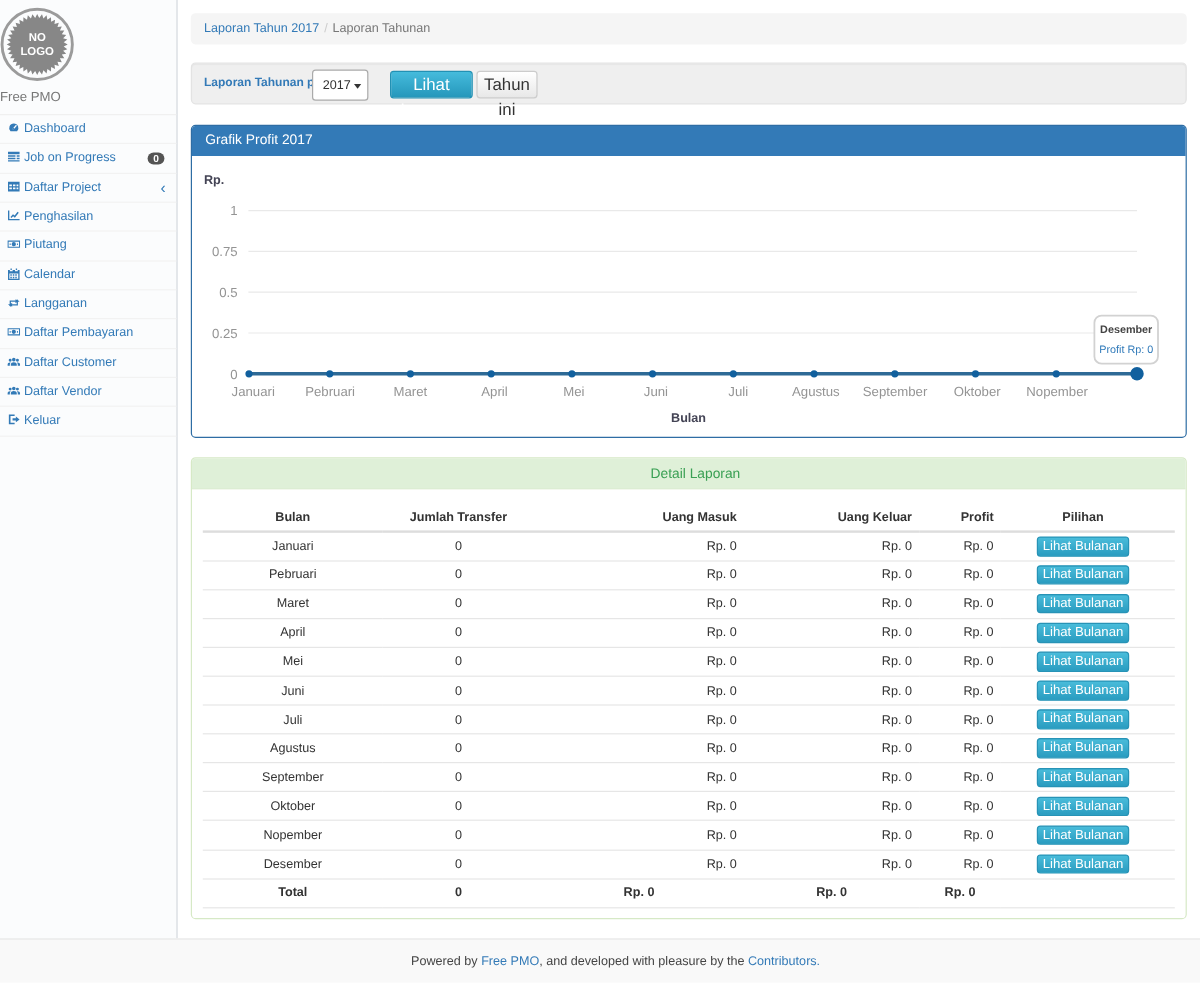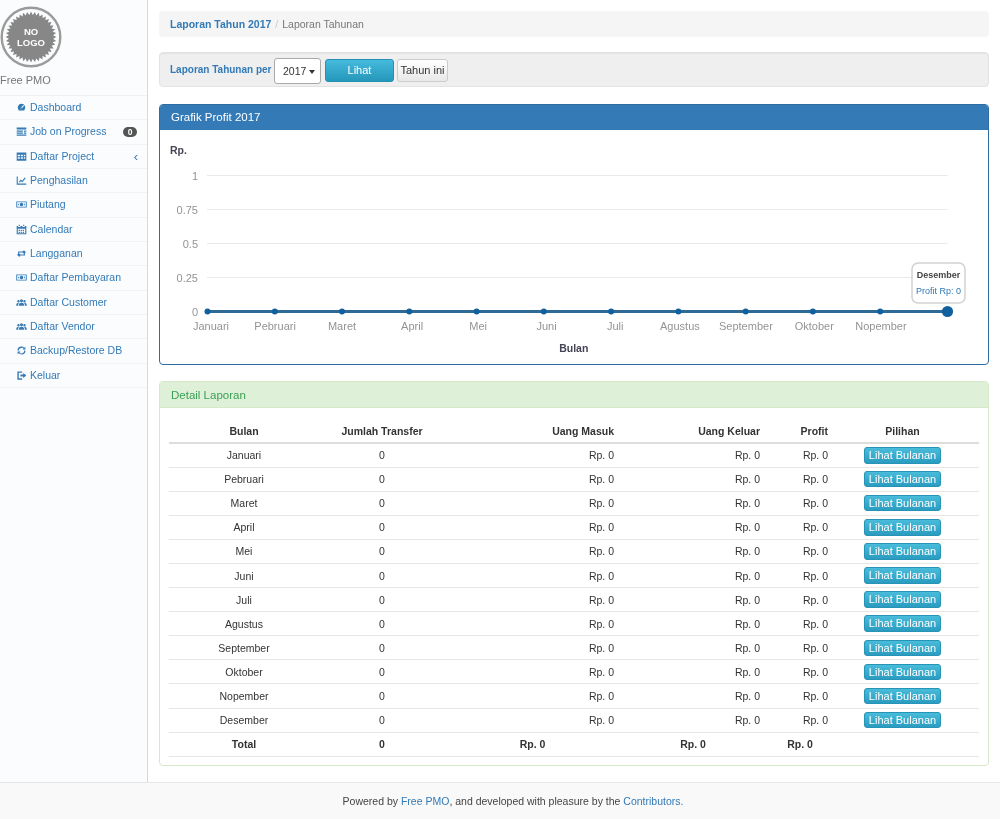--- a/index.html
+++ b/index.html
@@ -1,38 +1,38 @@
 <!DOCTYPE html>
 <html><head><meta charset="utf-8">
 <style>
 * { margin:0; padding:0; box-sizing:border-box; }
 body { width:1000px; height:819px; position:relative; font-family:"Liberation Sans",sans-serif; background:#fff; overflow:hidden; }
 .sidebar { position:absolute; left:0; top:0; width:148px; height:782px; background:#fbfcfd; border-right:1px solid #d5d9de; }
 .logo-area { height:96px; text-align:left; border-bottom:1px solid #f0f0f0; }
 .logo-area svg { margin-top:6px; }
 .brand { font-size:11px; color:#777; margin-top:2px; }
 .menu { list-style:none; }
-.menu li { position:relative; height:24.33px; line-height:23.5px; border-bottom:1px solid #f2f2f2; color:#337ab7; font-size:10.5px; padding-left:16px; white-space:nowrap; }
+.menu li { position:relative; height:24.33px; line-height:23.5px; border-bottom:1px solid #f2f2f2; color:#337ab7; font-size:10.5px; padding-left:6px; white-space:nowrap; }
 .menu .mi { vertical-align:-2px; fill:#337ab7; margin-right:3px; width:11px; height:11px; }
 .badge0 { position:absolute; right:10px; top:7px; background:#545454; color:#fff; font-size:8.5px; font-weight:bold; line-height:10px; padding:0 4.5px; border-radius:5px; }
 .chev { position:absolute; right:9px; top:0; font-size:13px; color:#337ab7; }
 .bc { position:absolute; left:159px; top:11px; width:830px; height:26px; background:#f5f5f5; border-radius:4px; font-size:10.5px; line-height:26px; padding-left:11px; color:#777; }
-.bc a { color:#337ab7; text-decoration:none;font-weight:bold; }
+.bc a { color:#337ab7; text-decoration:none; }
 .bc .sep { color:#ccc; padding:0 4px; }
 .well { position:absolute; left:159px; top:52px; width:830px; height:35px; background:#efefef; border:1px solid #e3e3e3; border-radius:4px; box-shadow:inset 0 1px 1px rgba(0,0,0,0.05); }
 .well .lbl { position:absolute; left:10px; top:11px; font-size:10px; font-weight:bold; color:#337ab7; }
-.sel { position:absolute; left:114px; top:5px; width:47px; height:26px; background:#fff; border:1px solid #aaa; border-radius:3px; font-size:10.5px; color:#333; line-height:24px; padding-left:8px; }
+.sel { position:absolute; left:100px; top:5px; width:47px; height:26px; background:#fff; border:1px solid #aaa; border-radius:3px; font-size:10.5px; color:#333; line-height:24px; padding-left:8px; }
 .sel:after { content:""; position:absolute; right:5px; top:11px; border:3.5px solid transparent; border-top:4.5px solid #333; }
-.btn { position:absolute; top:6px; height:23px; border-radius:3px; font-size:11px; text-align:center; line-height:21px; }
+.btn { position:absolute; top:6px; height:23px; border-radius:3px; font-size:14px; text-align:center; line-height:21px; }
 .btn-info { background:linear-gradient(#45bbdc,#2597bb); color:#fff; border:1px solid #2291b4; }
 .btn-def { background:linear-gradient(#fff,#e8e8e8); color:#333; border:1px solid #ccc; }
 .panel1 { position:absolute; left:159px; top:104px; width:830px; height:261px; border:1px solid #2e6da4; border-radius:4px; background:#fff; }
 .panel1 .hd { height:25px; background:#337ab7; color:#fff; font-size:11.5px; line-height:25px; padding-left:11px; border-radius:3px 3px 0 0; }
 .panel2 { position:absolute; left:159px; top:381px; width:830px; height:385px; border:1px solid #d6e9c6; border-radius:4px; background:#fff; }
-.panel2 .hd { height:26px; background:#dff0d8; color:#3aa054; font-size:11.5px; line-height:26px; padding-left:11px; border-bottom:1px solid #d6e9c6; border-radius:3px 3px 0 0; }
+.panel2 .hd { height:26px; background:#dff0d8; color:#3aa054; font-size:11.5px; line-height:26px; padding-left:11px; border-bottom:1px solid #d6e9c6; border-radius:3px 3px 0 0;text-align:center; }
 .tbl { position:absolute; left:9px; top:37px; width:810px; border-collapse:collapse; font-size:10.5px; color:#333; }
 .tbl th { font-weight:bold; border-bottom:2px solid #ddd; padding:3px 6px; height:24px; }
 .tbl td { border-top:1px solid #e6e6e6; padding:3px 6px; height:24.1px; }
 .total td { border-bottom:1px solid #e6e6e6; }
 
 .tc { text-align:center; }
 .tr { text-align:right; }
 .b { font-weight:bold;text-align:center; }
 .btn-xs { display:inline-block; background:linear-gradient(#49bcda,#2a9cc0); color:#fff; border:1px solid #2793b6; border-radius:3px; font-size:11px; line-height:14.5px; padding:0 3.5px; }
 .footer { position:absolute; left:0; top:782px; width:1000px; height:37px; background:#f9f9f9; border-top:1px solid #e7e7e7; text-align:center; font-size:10.5px; color:#444; padding-top:12px;padding-left:26px; }
@@ -72,23 +72,20 @@
         </svg><span class="mt">Langganan</span></li>
 <li><svg class="mi" width="13" height="13" viewBox="0 0 16 16">
           <path d="M.4 3.6h15.2v8.8H.4zm1.3 1.3v6.2h12.6V4.9zM8 5.4a2.6 2.6 0 1 1 0 5.2 2.6 2.6 0 0 1 0-5.2zM3 7h1.2v2H3zm8.8 0H13v2h-1.2z" fill-rule="evenodd"></path>
         </svg><span class="mt">Daftar Pembayaran</span></li>
 <li><svg class="mi" width="13" height="13" viewBox="0 0 16 16">
           <path d="M8 3.2a2.2 2.2 0 1 1 0 4.4 2.2 2.2 0 0 1 0-4.4zM3.6 4.4a1.8 1.8 0 1 1 0 3.6 1.8 1.8 0 0 1 0-3.6zm8.8 0a1.8 1.8 0 1 1 0 3.6 1.8 1.8 0 0 1 0-3.6zM8 8.4c2 0 3.6 1.1 3.6 2.5v1.9H4.4v-1.9c0-1.4 1.6-2.5 3.6-2.5zM3.4 8.9c.3 0 .5 0 .8.1-.7.6-1 1.2-1 1.9v1.9H.4v-1.6c0-1.3 1.3-2.3 3-2.3zm9.2 0c1.7 0 3 1 3 2.3v1.6h-2.8v-1.9c0-.7-.3-1.3-1-1.9.3-.1.5-.1.8-.1z"></path>
         </svg><span class="mt">Daftar Customer</span></li>
 <li><svg class="mi" width="13" height="13" viewBox="0 0 16 16">
           <path d="M8 3.2a2.2 2.2 0 1 1 0 4.4 2.2 2.2 0 0 1 0-4.4zM3.6 4.4a1.8 1.8 0 1 1 0 3.6 1.8 1.8 0 0 1 0-3.6zm8.8 0a1.8 1.8 0 1 1 0 3.6 1.8 1.8 0 0 1 0-3.6zM8 8.4c2 0 3.6 1.1 3.6 2.5v1.9H4.4v-1.9c0-1.4 1.6-2.5 3.6-2.5zM3.4 8.9c.3 0 .5 0 .8.1-.7.6-1 1.2-1 1.9v1.9H.4v-1.6c0-1.3 1.3-2.3 3-2.3zm9.2 0c1.7 0 3 1 3 2.3v1.6h-2.8v-1.9c0-.7-.3-1.3-1-1.9.3-.1.5-.1.8-.1z"></path>
         </svg><span class="mt">Daftar Vendor</span></li>
-<li><svg class="mi" width="13" height="13" viewBox="0 0 16 16">
-          <path d="M8 2.2c1.6 0 3 .6 4.1 1.7L13.6 2.4V6.6H9.4l1.6-1.6A3.8 3.8 0 0 0 8 4.2 3.8 3.8 0 0 0 4.2 8H2.2A5.8 5.8 0 0 1 8 2.2zM2.4 13.6V9.4h4.2L5 11a3.8 3.8 0 0 0 3 1.4A3.8 3.8 0 0 0 11.8 8h2A5.8 5.8 0 0 1 8 13.8c-1.6 0-3-.6-4.1-1.7z"></path>
-        </svg><span class="mt">Backup/Restore DB</span></li>
 <li><svg class="mi" width="13" height="13" viewBox="0 0 16 16">
           <path d="M2 2h7v2H4v8h5v2H2zm8.5 2.5L15 8l-4.5 3.5V9.3H6.5V6.7h4z"></path>
         </svg><span class="mt">Keluar</span></li>
   </ul>
 </div>
 <div class="bc"><a>Laporan Tahun 2017</a><span class="sep">/</span>Laporan Tahunan</div>
 <div class="well">
   <span class="lbl">Laporan Tahunan per</span>
   <span class="sel">2017</span>
   <span class="btn btn-info" style="left:165px;width:69px;">Lihat Laporan</span>

